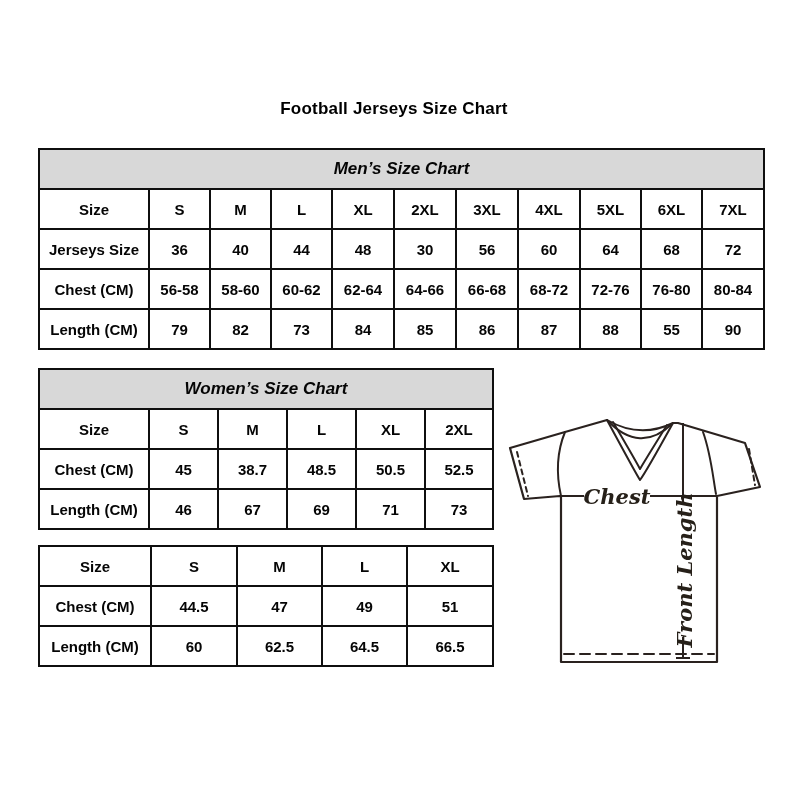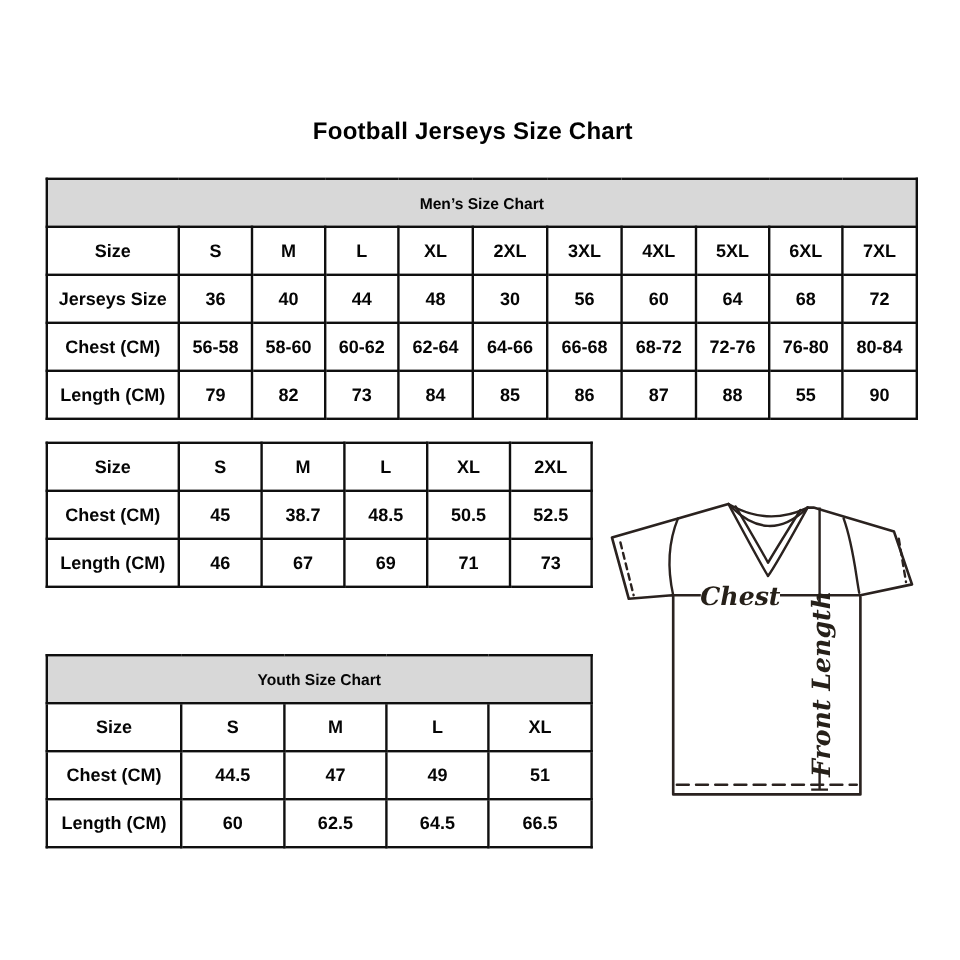--- a/index.html
+++ b/index.html
@@ -3,35 +3,35 @@
 <meta charset="utf-8">
 <style>
   html,body{margin:0;padding:0;}
   body{
     width:800px;height:800px;background:#ffffff;position:relative;
     font-family:"Liberation Sans", sans-serif;color:#000;
     overflow:hidden;
   }
   .page-title{
     position:absolute;top:99px;left:0;width:788px;
-    text-align:center;font-size:20px;font-weight:bold;color:#000;
+    text-align:center;font-size:17px;font-weight:bold;color:#000;
     letter-spacing:0.2px;
   }
   table.tbl{
     position:absolute;border-collapse:collapse;table-layout:fixed;
   }
   table.tbl td{
     border:2px solid #0f0f0f;
     text-align:center;vertical-align:middle;
     font-weight:bold;font-size:15px;color:#050505;
     padding:0;overflow:hidden;white-space:nowrap;
   }
   table.tbl tr{height:40px;}
   table.tbl td.thead{
-    background:#d8d8d8;font-size:13px;
+    background:#d8d8d8;font-size:17px;font-style:italic;
   }
   #mens-table{left:38px;top:148px;width:725px;}
   #womens-table{left:38px;top:368px;width:454px;}
   #youth-table{left:38px;top:545px;width:454px;}
   #jersey{position:absolute;left:498px;top:408px;width:270px;height:265px;}
   .jersey-line{stroke:#2a221f;stroke-width:2.2;fill:none;stroke-linejoin:round;stroke-linecap:round;}
   .jersey-thin{stroke:#2a221f;stroke-width:2;fill:none;stroke-linejoin:round;stroke-linecap:round;}
   .measure{stroke:#2a221f;stroke-width:2;fill:none;}
   .jersey-label{
     font-family:"DejaVu Serif", serif;
@@ -121,20 +121,23 @@
   <colgroup>
     <col style="width:110px">
       <col style="width:69px">
       <col style="width:69px">
       <col style="width:69px">
       <col style="width:69px">
       <col style="width:68px">
   </colgroup>
   <tbody>
     <tr>
+      <td class="thead" colspan="6">Women’s Size Chart</td>
+    </tr>
+    <tr>
       <td>Size</td>
       <td>S</td>
       <td>M</td>
       <td>L</td>
       <td>XL</td>
       <td>2XL</td>
     </tr>
     <tr>
       <td>Chest (CM)</td>
       <td>45</td>
@@ -157,23 +160,20 @@
 <table class="tbl" id="youth-table">
   <colgroup>
     <col style="width:112px">
       <col style="width:86px">
       <col style="width:85px">
       <col style="width:85px">
       <col style="width:86px">
   </colgroup>
   <tbody>
     <tr>
-      <td class="thead" colspan="5">Youth Size Chart</td>
-    </tr>
-    <tr>
       <td>Size</td>
       <td>S</td>
       <td>M</td>
       <td>L</td>
       <td>XL</td>
     </tr>
     <tr>
       <td>Chest (CM)</td>
       <td>44.5</td>
       <td>47</td>

